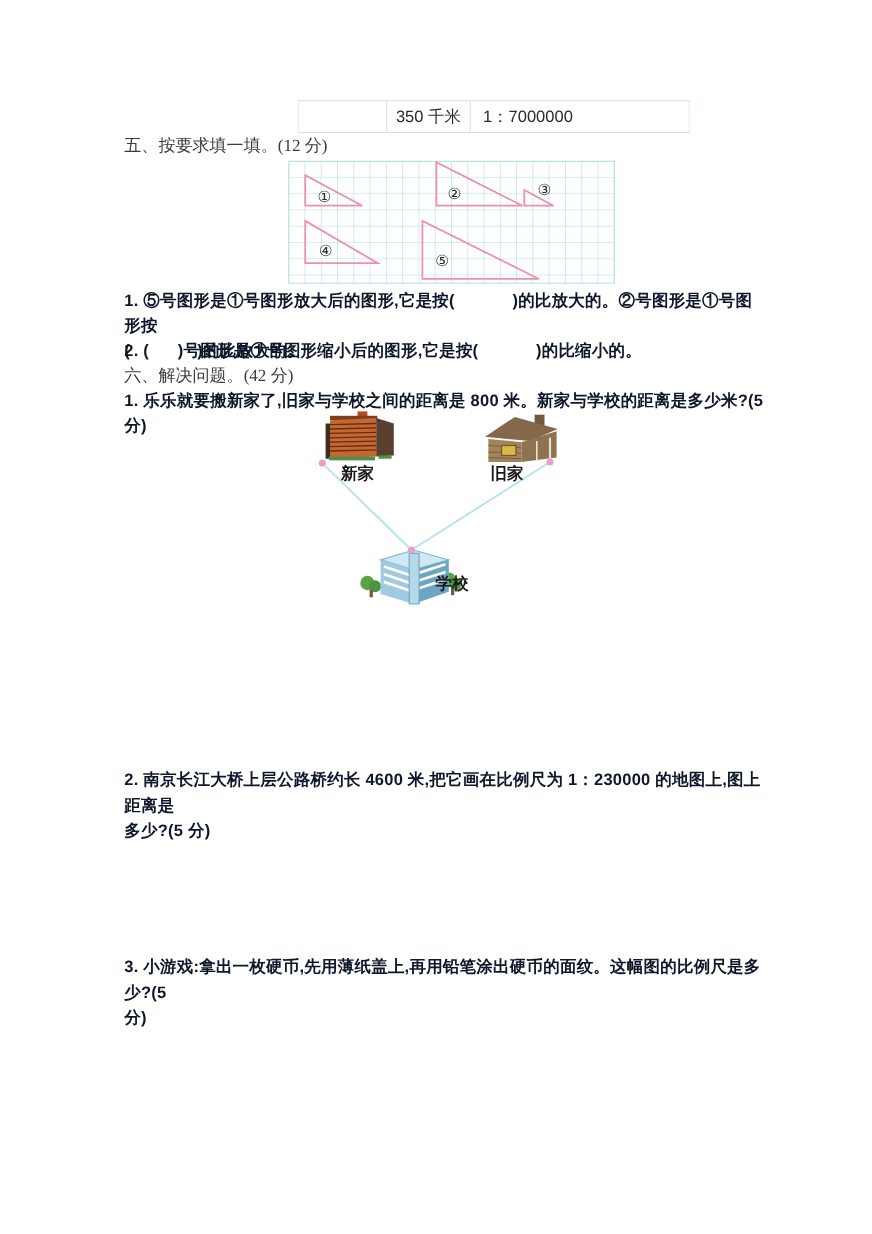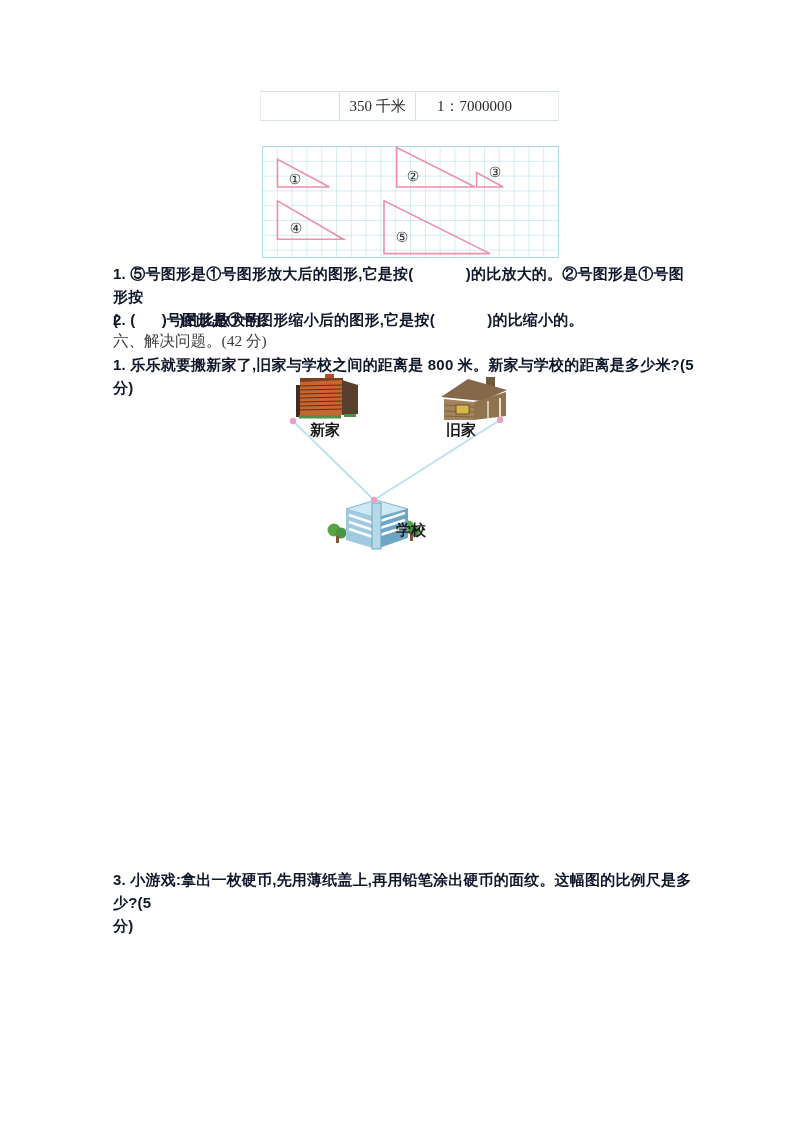--- a/index.html
+++ b/index.html
@@ -2,29 +2,29 @@
 <html><head>
 <meta charset="utf-8">
 <style>
   html,body{margin:0;padding:0;background:#ffffff;}
   #page{
     position:relative;width:793px;height:1122px;background:#ffffff;
     font-family:"Liberation Sans",sans-serif;overflow:hidden;
   }
   
   .tbl-frag{
-    position:absolute;left:260px;top:91px;width:299px;height:30px;
+    position:absolute;left:271px;top:91px;width:356px;height:30px;
     display:flex;border-top:1px solid #d6e2e8;border-bottom:1px solid #d6e2e8;
     border-left:1px solid #e3edf2;border-right:1px solid #e3edf2;
-    box-sizing:border-box;font-size:15px;color:#2b2b2b;font-family:Liberation Serif, serif;
+    box-sizing:border-box;font-size:15px;color:#2b2b2b;
   }
   .tbl-frag .cell{display:flex;align-items:center;justify-content:center;box-sizing:border-box;}
   .tbl-frag .c1{width:79px;}
   .tbl-frag .c2{width:76px;border-left:1px solid #d6e2e8;}
-  .tbl-frag .c3{width:144px;border-left:1px solid #d6e2e8;justify-content:flex-start;padding-left:21px;}
+  .tbl-frag .c3{width:144px;border-left:1px solid #d6e2e8;justify-content:flex-start;padding-left:11px;}
   
   .sec-title{
     position:absolute;left:113px;font-family:"Liberation Serif",serif;
     font-size:15.5px;color:#3c3c3c;white-space:pre;
   }
   
   .q{
     position:absolute;left:113px;width:582px;font-size:15px;line-height:23px;
     color:#0f172a;font-weight:700;white-space:pre-wrap;letter-spacing:0.2px;
   }
@@ -39,20 +39,21 @@
 <body>
 
 <div id="page">
 
   <div class="tbl-frag">
     <div class="cell c1"></div>
     <div class="cell c2">350 千米</div>
     <div class="cell c3">1：7000000</div>
   </div>
 
+  <div class="sec-title" style="top:122px;">五、按要求填一填。(12 分)</div>
 
   <div class="fig" style="left:262px;top:146px;">
     <svg width="297" height="112">
       <defs>
         <pattern id="gridcell" width="14.8" height="14.8" patternUnits="userSpaceOnUse">
           <path d="M14.8 0 H0 V14.8" fill="none" stroke="#aadbe4" stroke-width="1"></path>
         </pattern>
       </defs>
       <rect x="0.5" y="0.5" width="296" height="111" fill="url(#gridcell)" stroke="#aadbe4"></rect>
       <polygon points="15.5,13.3 15.5,41 67.3,41" fill="none" stroke="#ee8fac" stroke-width="1.6"></polygon>
@@ -134,17 +135,19 @@
       </g>
 
       <circle cx="104" cy="128" r="3.2" fill="#e9a0c2"></circle>
 
       <text x="40" y="63" font-family="Liberation Serif,serif" font-weight="bold" font-size="15" fill="#1a1a1a">新家</text>
       <text x="176" y="63" font-family="Liberation Serif,serif" font-weight="bold" font-size="15" fill="#1a1a1a">旧家</text>
       <text x="126" y="163" font-family="Liberation Serif,serif" font-weight="bold" font-size="15" fill="#1a1a1a">学校</text>
     </svg>
   </div>
 
+  <div class="q" style="top:698px;">2. 南京长江大桥上层公路桥约长 4600 米,把它画在比例尺为 1：230000 的地图上,图上距离是
+多少?(5 分)</div>
   <div class="q" style="top:868px;">3. 小游戏:拿出一枚硬币,先用薄纸盖上,再用铅笔涂出硬币的面纹。这幅图的比例尺是多少?(5
 分)</div>
 
 
 </div>
 
 </body></html>

